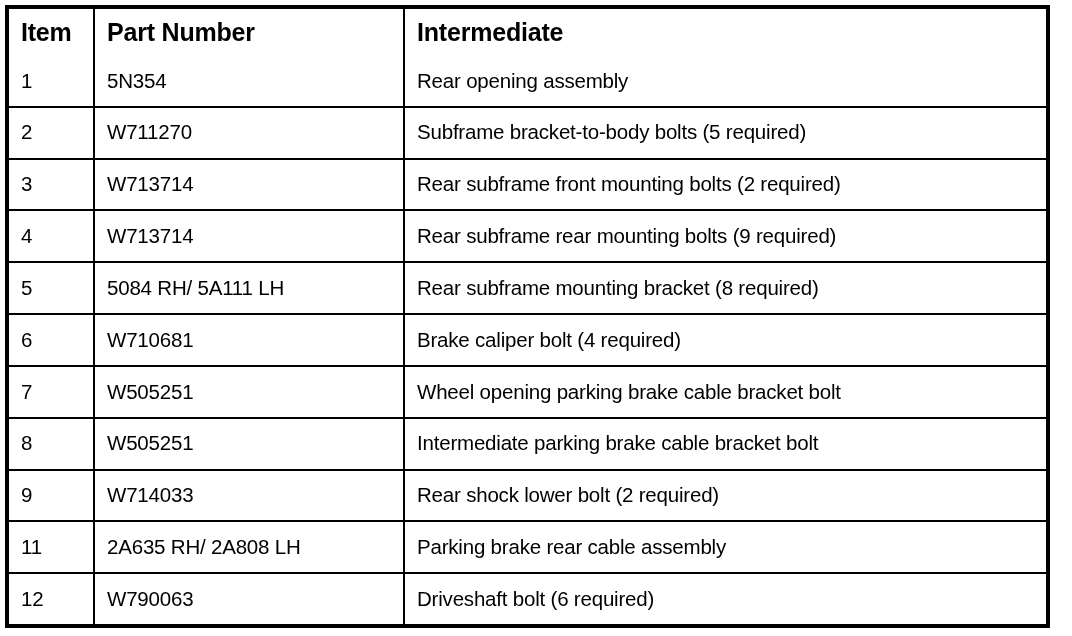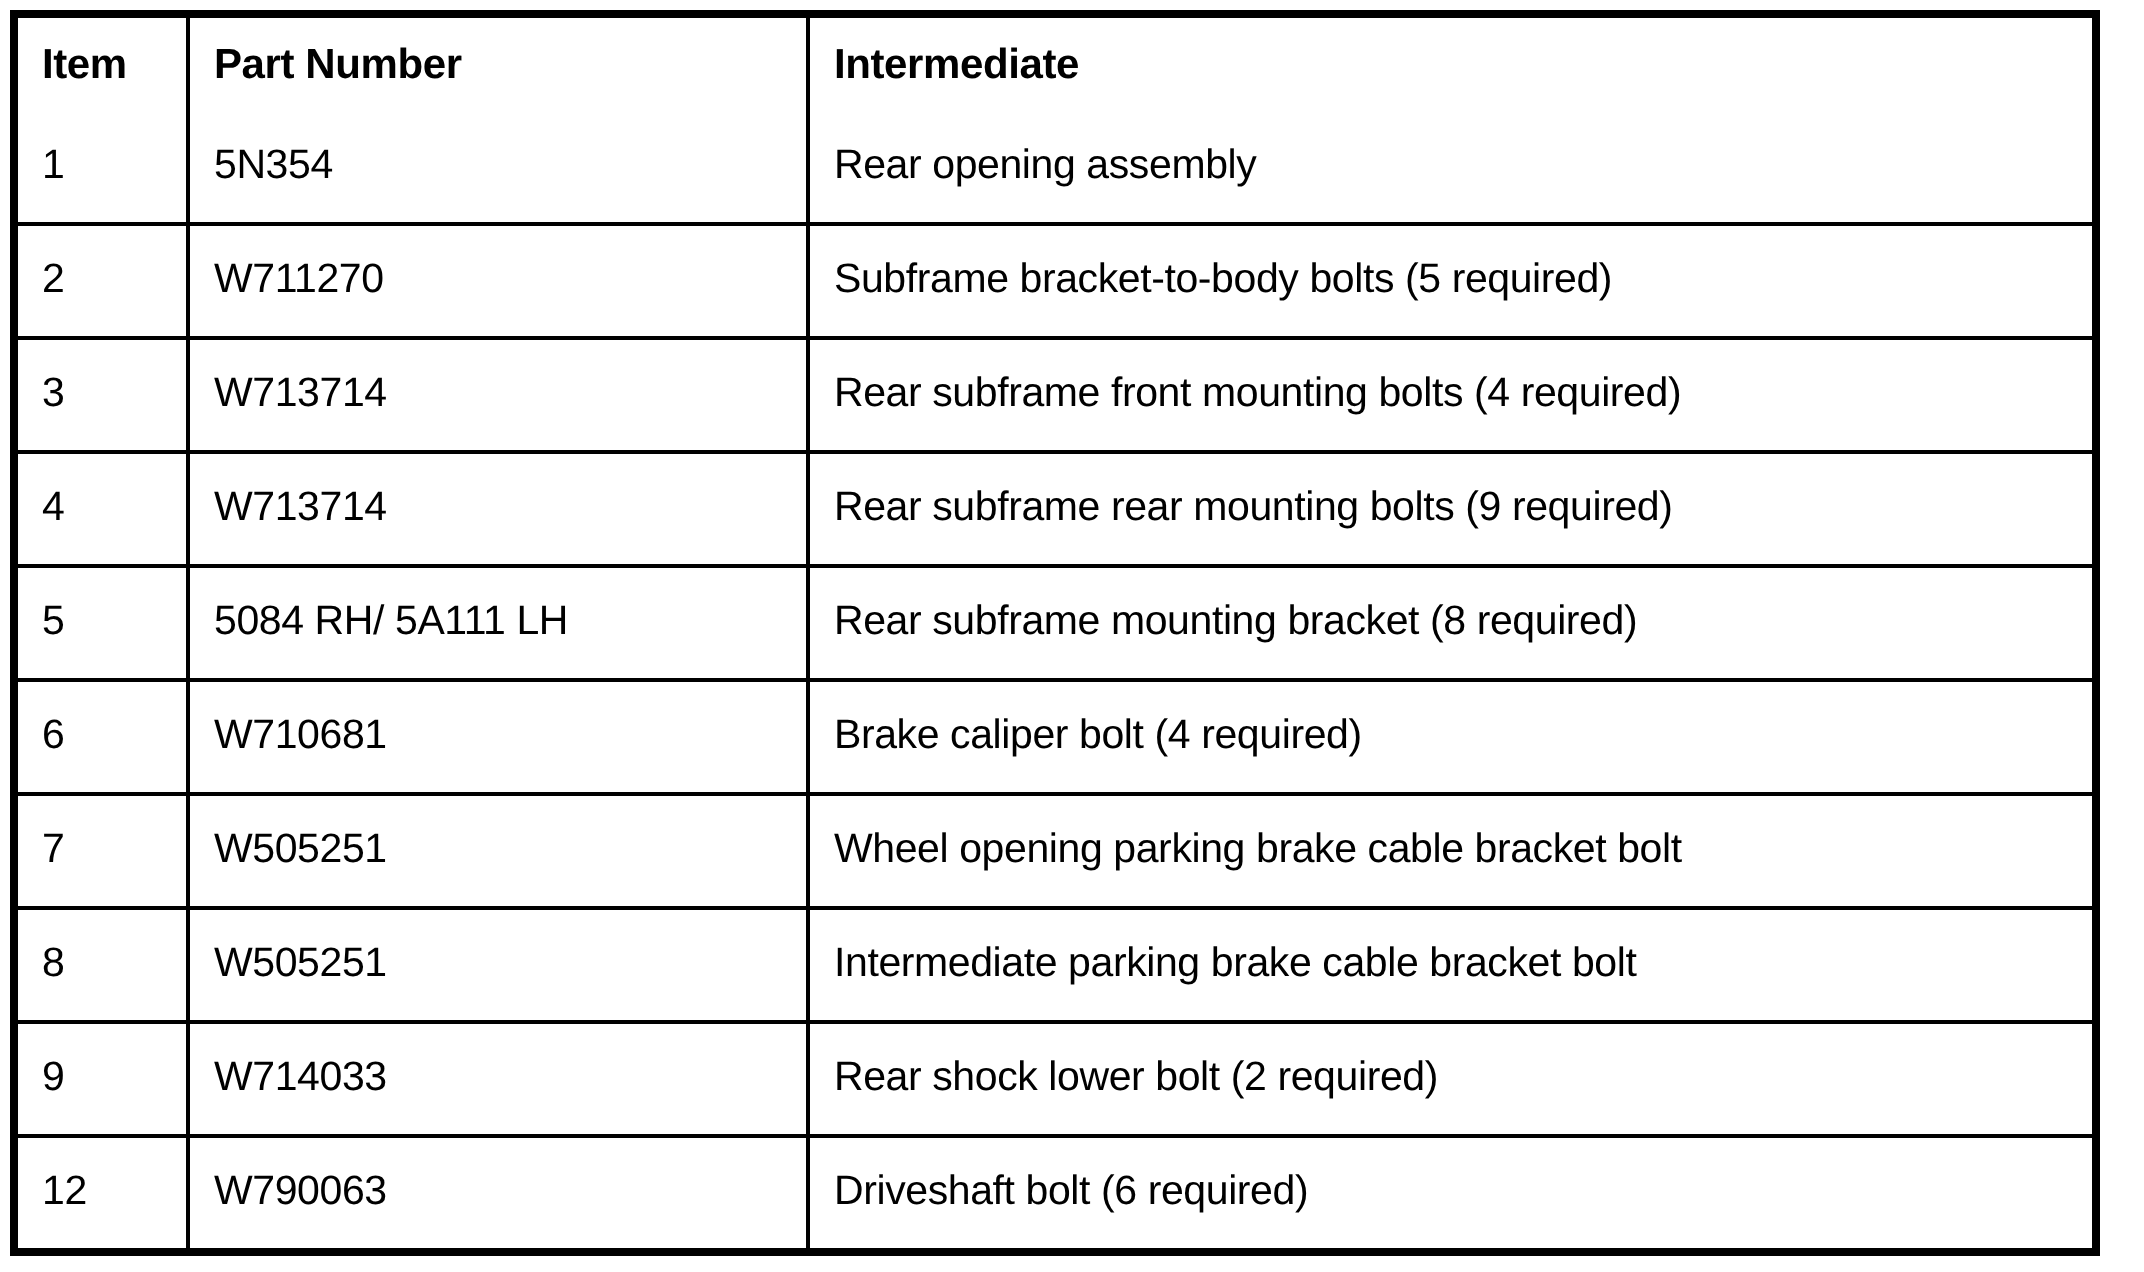--- a/index.html
+++ b/index.html
@@ -68,21 +68,21 @@
   }
 
   table.parts-table tr:last-child th,
   table.parts-table tr:last-child td {
     border-bottom: 0;
   }
 
   
   table.parts-table thead th {
     font-weight: bold;
-    font-size: 21px;
+    font-size: 25px;
     letter-spacing: -0.2px;
     border-bottom: 3px solid #000000;
   }
 
   table.parts-table tbody td {
     font-weight: normal;
     font-size: 20.5px;
     letter-spacing: -0.2px;
   }
 
@@ -116,21 +116,21 @@
           <td class="cell-desc">Rear opening assembly</td>
         </tr>
         <tr>
           <td class="cell-item">2</td>
           <td class="cell-part">W711270</td>
           <td class="cell-desc">Subframe bracket-to-body bolts (5 required)</td>
         </tr>
         <tr>
           <td class="cell-item">3</td>
           <td class="cell-part">W713714</td>
-          <td class="cell-desc">Rear subframe front mounting bolts (4 required)</td>
+          <td class="cell-desc">Rear subframe front mounting bolts (2 required)</td>
         </tr>
         <tr>
           <td class="cell-item">4</td>
           <td class="cell-part">W713714</td>
           <td class="cell-desc">Rear subframe rear mounting bolts (9 required)</td>
         </tr>
         <tr>
           <td class="cell-item">5</td>
           <td class="cell-part">5084 RH/ 5A111 LH</td>
           <td class="cell-desc">Rear subframe mounting bracket (8 required)</td>
@@ -149,20 +149,25 @@
           <td class="cell-item">8</td>
           <td class="cell-part">W505251</td>
           <td class="cell-desc">Intermediate parking brake cable bracket bolt</td>
         </tr>
         <tr>
           <td class="cell-item">9</td>
           <td class="cell-part">W714033</td>
           <td class="cell-desc">Rear shock lower bolt (2 required)</td>
         </tr>
         <tr>
+          <td class="cell-item">11</td>
+          <td class="cell-part">2A635 RH/ 2A808 LH</td>
+          <td class="cell-desc">Parking brake rear cable assembly</td>
+        </tr>
+        <tr>
           <td class="cell-item">12</td>
           <td class="cell-part">W790063</td>
           <td class="cell-desc">Driveshaft bolt (6 required)</td>
         </tr>
       </tbody>
     </table>
   </div>
 </div>
 
 </body></html>

